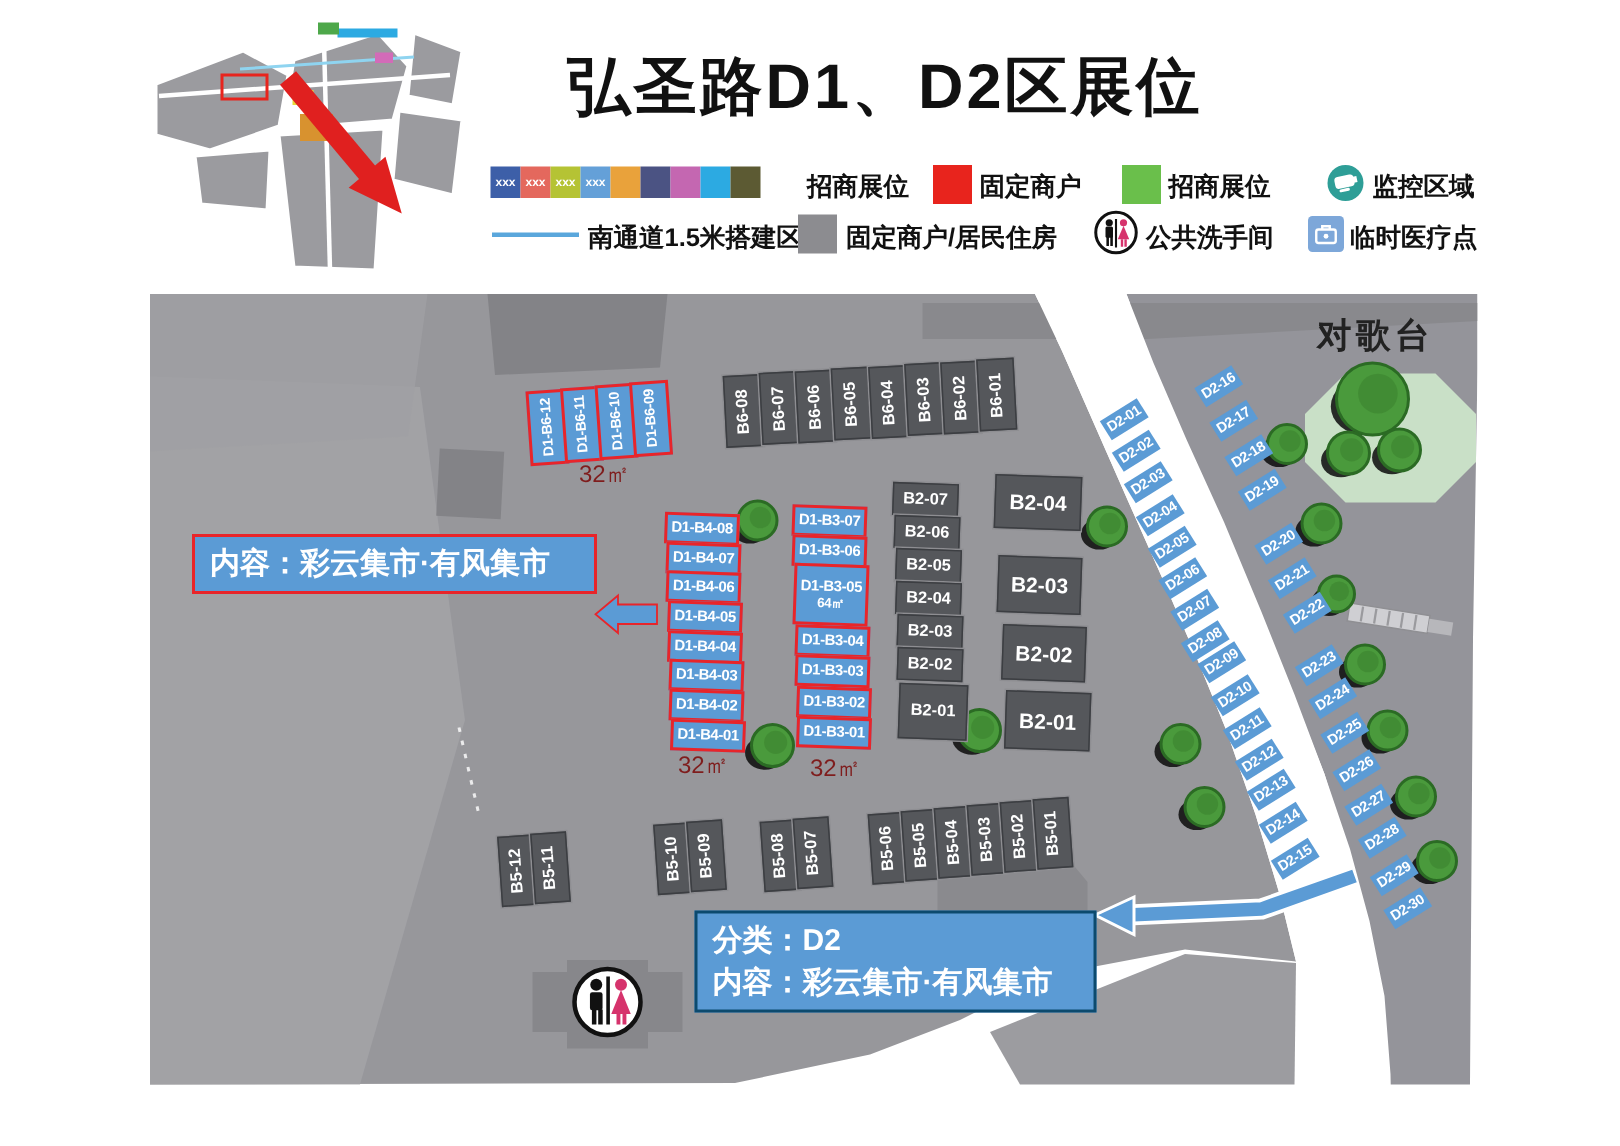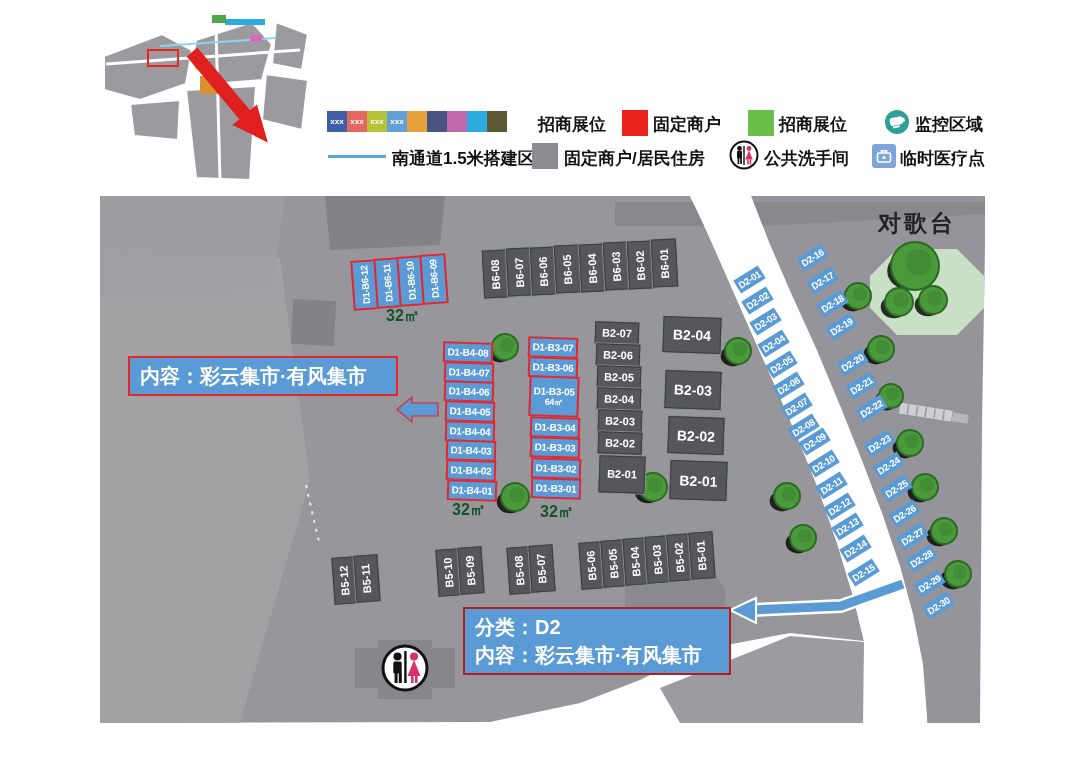--- a/index.html
+++ b/index.html
@@ -24,26 +24,26 @@
   .booth span{display:block;}
   .booth.dark{background:#55575b;border:1px solid #3c3e42;font-size:11px;box-shadow:0 0 0 1px #8e8e92;}
   .booth.blue{background:#5b9bd5;font-size:10px;letter-spacing:-0.3px;}
   .booth.redb{border:2px solid #e8252a;}
   .booth.vert span{transform:rotate(-90deg);white-space:nowrap;}
   .booth.blue.vert{font-size:9.5px;}
   .booth.sm{font-size:9.5px;}
   .booth.lg{font-size:14px;}
   .booth.tall{flex-direction:column;gap:1px;}
   .booth .sub{font-size:9px;font-weight:700;}
-  .area-label{position:absolute;color:#14532d;font-size:16px;font-weight:700;}
+  .area-label{position:absolute;color:#7f1d1d;font-size:16px;font-weight:400;}
   .stage-label{position:absolute;left:778px;top:12px;font-size:23px;font-weight:700;color:#222;letter-spacing:3px;}
   .class-box{position:absolute;background:#5b9bd5;color:#fff;font-weight:700;
              font-size:20px;line-height:28px;padding:4px 10px;white-space:nowrap;}
   .class-box.d1{left:28px;top:160px;width:246px;border:2px solid #e8252a;}
-  .class-box.d2{left:363px;top:411px;width:244px;border:2px solid #b91c1c;}
+  .class-box.d2{left:363px;top:411px;width:244px;border:2px solid #0c4a6e;}
 </style>
 </head>
 <body>
 
 <div class="page">
 
   <div class="minimap">
     <svg width="212" height="182" viewBox="0 0 212 182">
       <g stroke="#fff" stroke-width="2" fill="#9b9b9f">
         <polygon points="4,48 62,26 92,42 86,76 40,92 4,82"></polygon>
@@ -62,20 +62,21 @@
       <rect x="100" y="68" width="22" height="18" fill="#d8922f"></rect>
       <rect x="48" y="42" width="30" height="16" fill="none" stroke="#e8241d" stroke-width="2"></rect>
       <rect x="150" y="27" width="12" height="7" fill="#d36bb8"></rect>
       <g transform="translate(92,44) rotate(-40)">
         <rect x="-7" y="0" width="14" height="85" fill="#e0201f"></rect>
         <polygon points="-16,82 16,82 0,118" fill="#e0201f"></polygon>
       </g>
     </svg>
   </div>
 
+  <div class="title">弘圣路D1、D2区展位</div>
 
   <div class="swatch-row" id="swatches">
       <div class="swatch" style="background: rgb(61, 95, 168);">xxx</div>
       <div class="swatch" style="background: rgb(228, 104, 93);">xxx</div>
       <div class="swatch" style="background: rgb(181, 195, 52);">xxx</div>
       <div class="swatch" style="background: rgb(100, 160, 216);">xxx</div>
       <div class="swatch" style="background: rgb(233, 162, 59);"></div>
       <div class="swatch" style="background: rgb(75, 83, 131);"></div>
       <div class="swatch" style="background: rgb(196, 103, 177);"></div>
       <div class="swatch" style="background: rgb(44, 170, 226);"></div>

